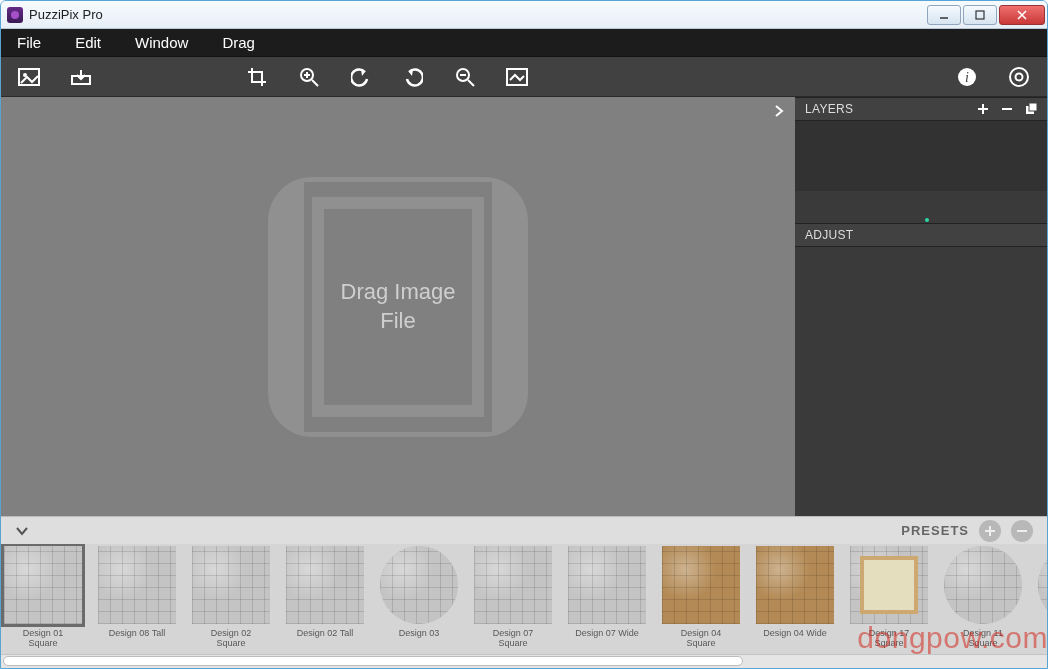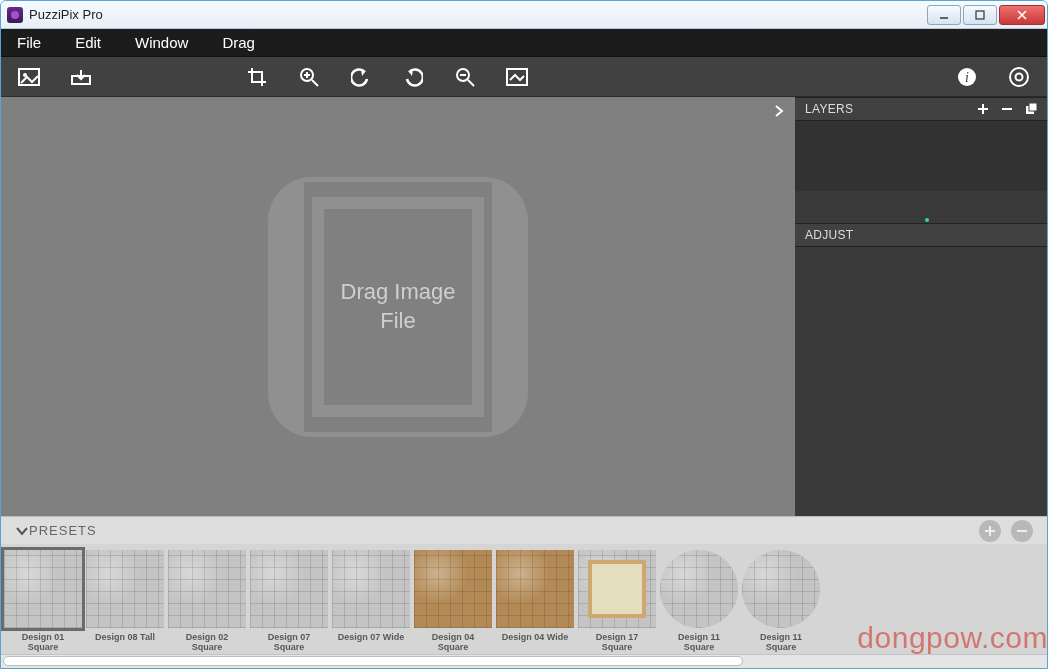--- a/index.html
+++ b/index.html
@@ -146,32 +146,32 @@
 .adjust-body{ flex:1; background:#3a3a3a; position:relative;}
 .tiny-mark{
   position:absolute; top:-6px; right:118px; width:4px;height:4px;
   background:#2cd6a5; border-radius:50%;
 }
 .presets-bar{
   height:28px; background:#dedede; display:flex; align-items:center;
   padding:0 14px; color:#666; font-size:13px; border-top:1px solid #bbb;
 }
 .presets-bar .chev{ cursor:pointer; color:#444; }
-.presets-bar .label{ flex:1; text-align:left; letter-spacing:1px; font-weight:400;}
+.presets-bar .label{ flex:1; text-align:right; letter-spacing:1px; font-weight:700;}
 .presets-bar .circle-btn{
   width:22px; height:22px; border-radius:50%; background:#b8b8b8;
   color:#e9e9e9; display:flex;align-items:center;justify-content:center;
   margin-left:10px; font-size:16px; cursor:pointer;
 }
 .presets-strip{
   height:124px; background:#d5d5d5;
   display:flex; flex-direction:column;
 }
 .thumbs-row{
-  flex:1; display:flex; overflow:hidden; padding:2px 2px 0 2px; gap:2px; align-items:flex-end;font-weight:bold;
+  flex:1; display:flex; overflow:hidden; padding:2px 2px 0 2px; gap:14px; align-items:flex-start;
 }
 .thumb{
   flex:0 0 auto; width:80px; display:flex; flex-direction:column; align-items:center;
 }
 .thumb.sel .thumb-img{ outline:3px solid #6b6b6b; }
 .thumb-img{
   width:78px; height:78px; background:#c6c6c6;
   position:relative; overflow:hidden;
 }
 .thumb-img.circle{ border-radius:50%; }
@@ -399,20 +399,32 @@
           <div class="thumb-img">
             <div class="puzzle-tex"></div>
           </div>
           <div class="thumb-label">Design 02
 Square</div>
         </div>
         <div class="thumb">
           <div class="thumb-img">
             <div class="puzzle-tex"></div>
           </div>
+          <div class="thumb-label">Design 02 Tall</div>
+        </div>
+        <div class="thumb">
+          <div class="thumb-img circle">
+            <div class="puzzle-tex"></div>
+          </div>
+          <div class="thumb-label">Design 03</div>
+        </div>
+        <div class="thumb">
+          <div class="thumb-img">
+            <div class="puzzle-tex"></div>
+          </div>
           <div class="thumb-label">Design 07
 Square</div>
         </div>
         <div class="thumb">
           <div class="thumb-img">
             <div class="puzzle-tex"></div>
           </div>
           <div class="thumb-label">Design 07 Wide</div>
         </div>
         <div class="thumb">

